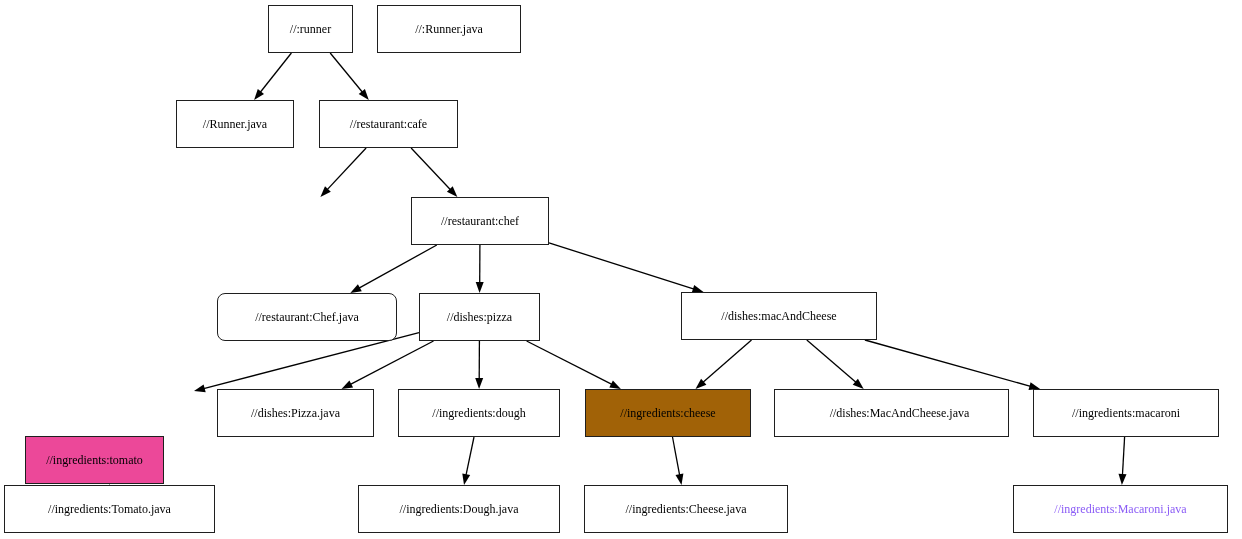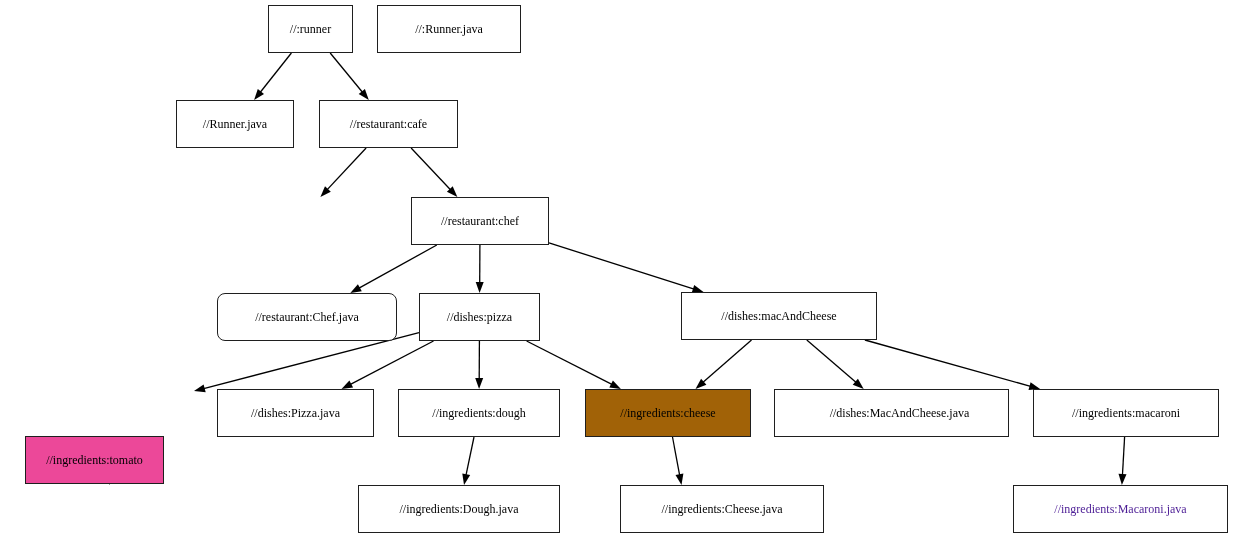--- a/index.html
+++ b/index.html
@@ -125,23 +125,26 @@
       </div>
       <div class="node" style="left: 585px; top: 389px; width: 166px; height: 48px; background: #a16207; border-color: rgb(31, 31, 31); color: rgb(0, 0, 0);">
         <span>//ingredients:cheese</span>
       </div>
       <div class="node" style="left: 774px; top: 389px; width: 235px; height: 48px; background: rgb(255, 255, 255); border-color: rgb(31, 31, 31); color: rgb(0, 0, 0); padding-left: 16px;">
         <span>//dishes:MacAndCheese.java</span>
       </div>
       <div class="node" style="left: 1033px; top: 389px; width: 186px; height: 48px; background: rgb(255, 255, 255); border-color: rgb(31, 31, 31); color: rgb(0, 0, 0);">
         <span>//ingredients:macaroni</span>
       </div>
+      <div class="node" style="left: 4px; top: 485px; width: 211px; height: 48px; background: rgb(255, 255, 255); border-color: rgb(31, 31, 31); color: rgb(0, 0, 0);">
+        <span>//ingredients:Tomato.java</span>
+      </div>
       <div class="node" style="left: 358px; top: 485px; width: 202px; height: 48px; background: rgb(255, 255, 255); border-color: rgb(31, 31, 31); color: rgb(0, 0, 0);">
         <span>//ingredients:Dough.java</span>
       </div>
-      <div class="node" style="left: 584px; top: 485px; width: 204px; height: 48px; background: rgb(255, 255, 255); border-color: rgb(31, 31, 31); color: rgb(0, 0, 0); margin-left: 36px;">
+      <div class="node" style="left: 584px; top: 485px; width: 204px; height: 48px; background: rgb(255, 255, 255); border-color: rgb(31, 31, 31); color: rgb(0, 0, 0);">
         <span>//ingredients:Cheese.java</span>
       </div>
-      <div class="node" style="left: 1013px; top: 485px; width: 215px; height: 48px; background: rgb(255, 255, 255); border-color: rgb(31, 31, 31); color: #4c1d95;">
+      <div class="node" style="left: 1013px; top: 485px; width: 215px; height: 48px; background: rgb(255, 255, 255); border-color: rgb(31, 31, 31); color: #8b5cf6;">
         <span>//ingredients:Macaroni.java</span>
       </div>
     </div>
 </div>
 
 </body></html>

